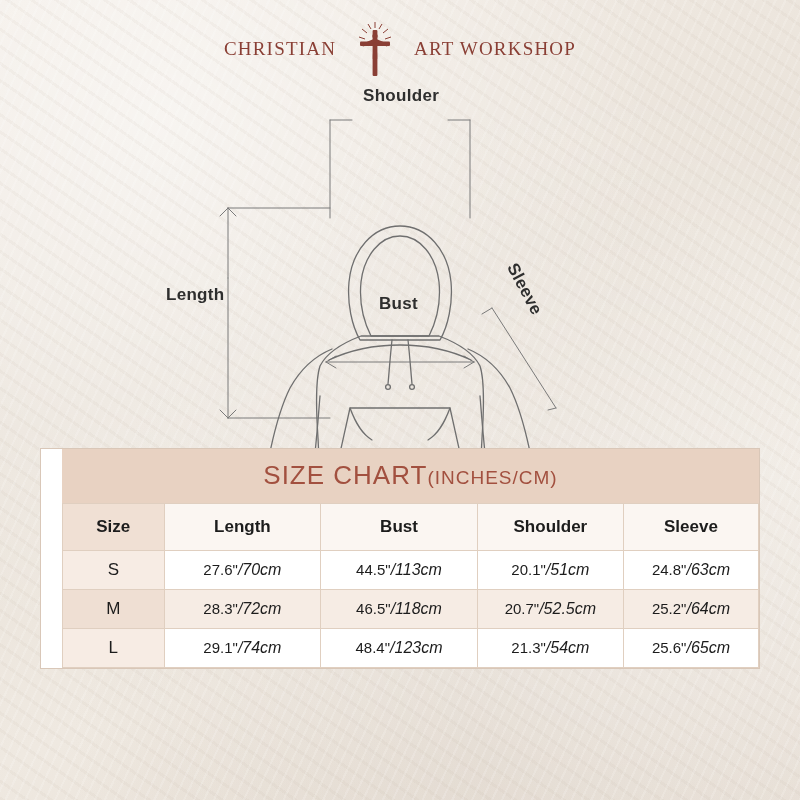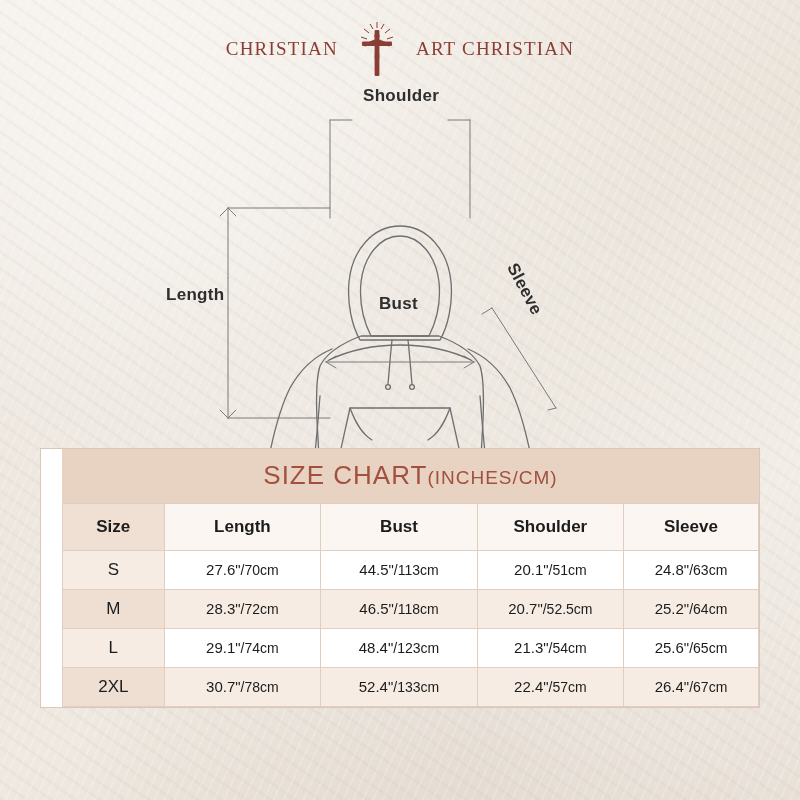--- a/index.html
+++ b/index.html
@@ -135,21 +135,22 @@
   tbody tr:nth-child(even) td { background: #f6ece4; }
   tbody td.sz {
     font-size: 17px;
   }
   tbody tr:nth-child(odd) td.sz { background: #f7ece4; }
   tbody tr:nth-child(even) td.sz { background: #efdfd3; }
   .in {
     font-size: 15px;
   }
   .cm {
-    font-size: 14px;
+    font-size: 16px;
+    font-style: italic;
   }
   col.c0 { width: 14.6%; }
   col.c1 { width: 22.5%; }
   col.c2 { width: 22.5%; }
   col.c3 { width: 21.0%; }
   col.c4 { width: 19.4%; }
 
   .footnote {
     position: absolute;
     left: 0;
@@ -185,21 +186,21 @@
           <rect x="14" y="21.5" width="30" height="4.4" rx="1"></rect>
         </g>
         <g fill="#8a3f35">
           <circle cx="29" cy="16" r="2.6"></circle>
           <path d="M29 18.6 C24 20.5 19 23 15.5 24.6 L17 26.6 C21 25 25 23.4 29 22.4 C33 23.4 37 25 41 26.6 L42.5 24.6 C39 23 34 20.5 29 18.6 Z"></path>
           <path d="M29 22.2 C27.4 26 26.6 33 26.8 39 L31.2 39 C31.4 33 30.6 26 29 22.2 Z"></path>
         </g>
       </svg>
     </div>
 
-    <div class="brand-word">ART CHRISTIAN</div>
+    <div class="brand-word">ART WORKSHOP</div>
   </div>
 
   <div class="illus">
     <svg width="800" height="370" viewBox="0 0 800 370">
       <g fill="none" stroke="#6f6f6f" stroke-width="1.3" stroke-linejoin="round" stroke-linecap="round">
 
         <g stroke="#7a7a7a" stroke-width="1">
 
           <path d="M330 42 L330 140 M470 42 L470 140 M330 42 L352 42 M448 42 L470 42"></path>
 
@@ -311,25 +312,18 @@
           <td><span class="in">20.7"</span><span class="cm">/52.5cm</span></td>
           <td><span class="in">25.2"</span><span class="cm">/64cm</span></td>
         </tr>
         <tr>
           <td class="sz">L</td>
           <td><span class="in">29.1"</span><span class="cm">/74cm</span></td>
           <td><span class="in">48.4"</span><span class="cm">/123cm</span></td>
           <td><span class="in">21.3"</span><span class="cm">/54cm</span></td>
           <td><span class="in">25.6"</span><span class="cm">/65cm</span></td>
         </tr>
-        <tr>
-          <td class="sz">2XL</td>
-          <td><span class="in">30.7"</span><span class="cm">/78cm</span></td>
-          <td><span class="in">52.4"</span><span class="cm">/133cm</span></td>
-          <td><span class="in">22.4"</span><span class="cm">/57cm</span></td>
-          <td><span class="in">26.4"</span><span class="cm">/67cm</span></td>
-        </tr>
       </tbody>
     </table>
   </div>
 
 
 </div>
 
 </body></html>

